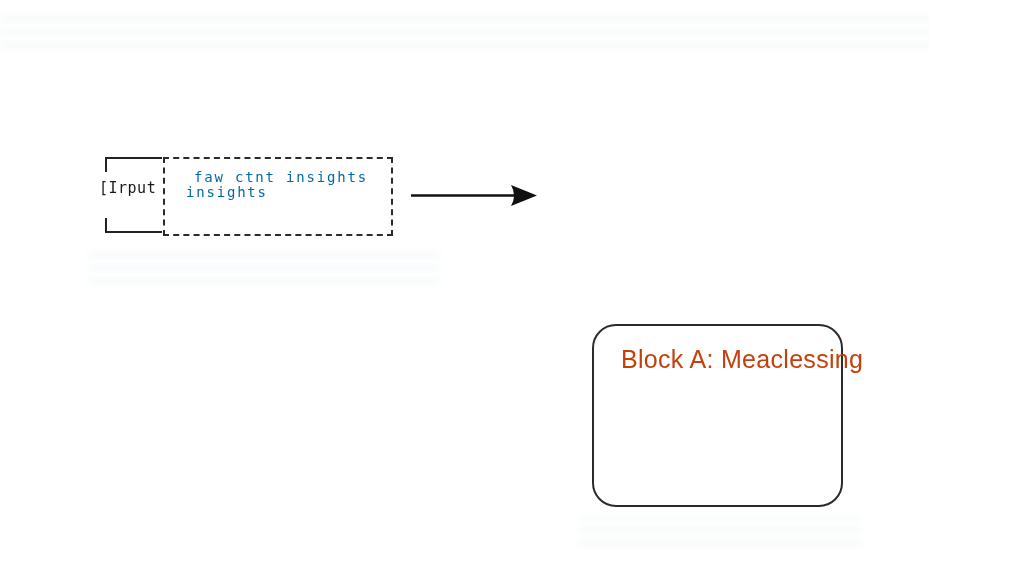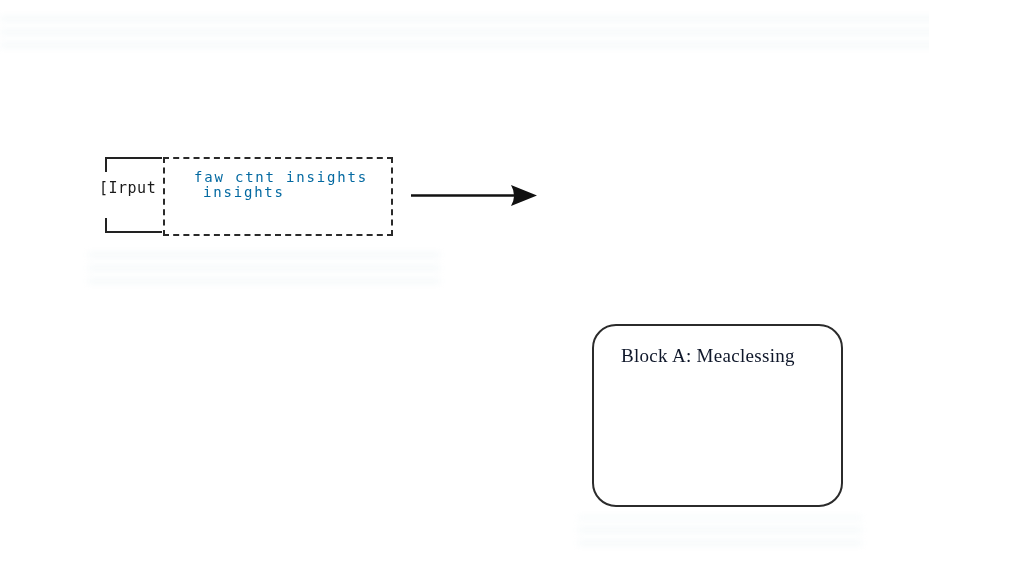--- a/index.html
+++ b/index.html
@@ -77,21 +77,21 @@
     color: #0369a1;
   }
   .req-line {
     font-family: "DejaVu Sans Mono", monospace;
     font-size: 14px;
     line-height: 14.5px;
     letter-spacing: 1.8px;
     white-space: nowrap;
   }
   .req-line-0 { margin-left: 29px; }
-  .req-line-1 { margin-left: 38px; }
+  .req-line-1 { margin-left: 21px; }
   .req-line-2 { margin-left: 5px; }
 
   
   .flow-arrow {
     position: absolute;
     left: 408px;
     top: 182px;
   }
 
   
@@ -103,25 +103,25 @@
     height: 183px;
     border: 2px solid #2b2b2b;
     border-radius: 24px;
     box-sizing: border-box;
     background: #ffffff;
   }
   .block-a-title {
     position: absolute;
     left: 27px;
     top: 19px;
-    font-family: Liberation Serif, serif;
-    font-size: 19px;
+    font-family: Liberation Sans, sans-serif;
+    font-size: 25px;
     font-weight: 500;
     letter-spacing: 0.3px;
-    color: #0f172a;
+    color: #c2410c;
     white-space: nowrap;
   }
 </style>
 </head>
 <body>
 
 <div class="canvas">
 
   <div class="ghost ghost-top"></div>
   <div class="ghost ghost-under-dashed"></div>

